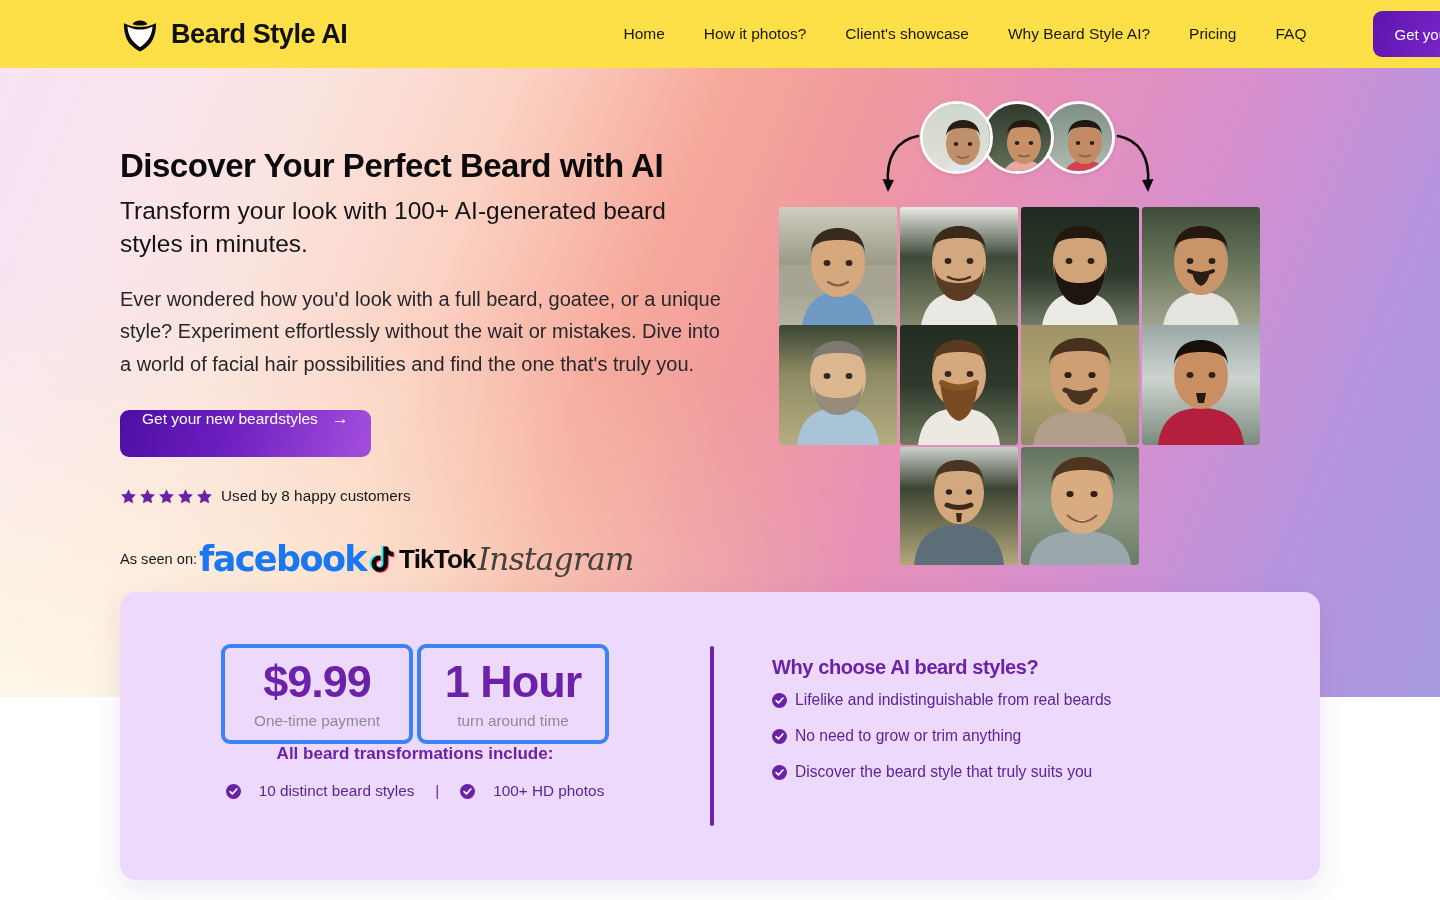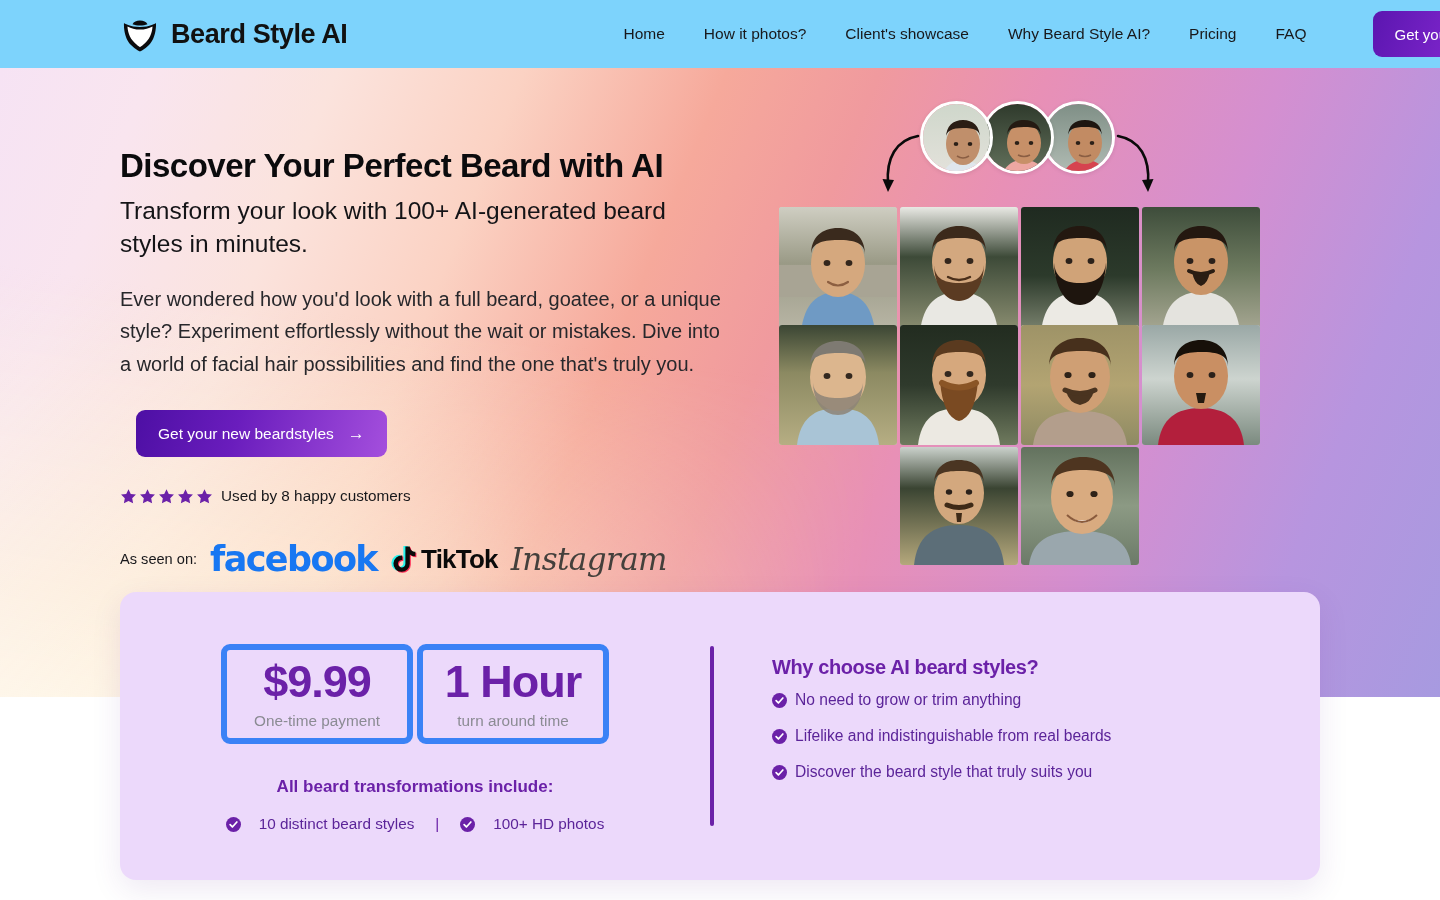--- a/index.html
+++ b/index.html
@@ -8,21 +8,21 @@
     font-family: "Liberation Sans", sans-serif;
     background: #ffffff;
     overflow: hidden;
   }
   .page { position: relative; width: 1440px; height: 900px; background:#fff; }
 
   
   .navbar {
     position: absolute; top: 0; left: 0;
     width: 1440px; height: 68px;
-    background: #7dd3fc;
+    background: #fde047;
     display: flex; align-items: center;
     z-index: 40;
   }
   .brand { display: flex; align-items: center; gap: 11px; margin-left: 120px; }
   .brand-mark { width: 40px; height: 40px; display:block; }
   .brand-name {
     font-size: 27px; font-weight: 700; color: #111111; letter-spacing: -0.4px;
     white-space: nowrap;
   }
   .nav-links {
@@ -80,35 +80,34 @@
   .hero-sub {
     font-size: 24.5px; color: #141417; line-height: 1.32; font-weight: 400;
     max-width: 560px; margin-bottom: 23px;
   }
   .hero-body {
     font-size: 20px; color: #27272b; line-height: 1.62; max-width: 604px;
   }
   .hero-cta {
     margin-top: 30px;
     height: 47px; padding: 0 22px;
-    display: inline-flex; align-items: center; gap: 14px;
+    display: inline-flex; gap: 14px;
     border: none; border-radius: 9px; cursor: pointer;
     background: linear-gradient(105deg, #4d0fa4 0%, #6a1dbd 40%, #a44fdd 100%);
     color: #fff; font-size: 15.5px;
     font-family: "Liberation Sans", sans-serif;
-    margin-left: 16px;
   }
   .arrow-glyph { font-size: 17px; line-height: 1; }
 
   .rating-row { display:flex; align-items:center; gap: 8px; margin-top: 30px; }
   .stars { display: flex; gap: 2px; }
   .star { width: 17px; height: 17px; display: block; }
   .rating-text { font-size: 15.3px; color: #18181b; }
 
-  .seen-row { display: flex; align-items: center; gap: 13px; margin-top: 34px; }
+  .seen-row { display: flex; align-items: center; gap: 2px; margin-top: 34px; }
   .seen-label { font-size: 14.6px; color: #18181b; white-space: nowrap; }
   .logo-fb {
     font-size: 35px; font-weight: 700; color: #1877F2;
     letter-spacing: -1.6px; font-family: "DejaVu Sans", sans-serif;
   }
   .logo-tiktok { display:flex; align-items:flex-end; gap:3px; }
   .tiktok-word {
     font-size: 26px; font-weight: 700; color: #0a0a0a; letter-spacing: -0.8px;
   }
   .logo-ig {
@@ -151,30 +150,29 @@
     z-index: 20;
     display: flex; align-items: stretch;
   }
   .panel-left {
     width: 590px; padding-top: 52px;
     display: flex; flex-direction: column; align-items: center;
   }
   .stat-row { display: flex; gap: 4px; }
   .stat-box {
     width: 192px; height: 100px;
-    border: 6px solid #3b82f6; border-radius: 9px;
+    border: 4px solid #3b82f6; border-radius: 9px;
     display: flex; flex-direction: column; align-items: center; justify-content: center;
   }
   .stat-value {
     font-size: 45px; font-weight: 700; color: #6b21a8; line-height: 1;
     letter-spacing: -1px;
   }
   .stat-label { font-size: 15.3px; color: #8b8b93; margin-top: 8px; }
   .include-title {
-    margin-top: 33px;
     font-size: 17px; font-weight: 700; color: #6b21a8;
   }
   .include-row {
     margin-top: 18px; display: flex; align-items: center; gap: 18px;
     font-size: 15.3px; color: #5b2499;
   }
   .include-sep { color: #6b21a8; margin: 0 3px; }
   .check {
     width: 15px; height: 15px; display: inline-block; flex: none;
   }
@@ -568,32 +566,32 @@
     <div class="panel-divider"></div>
 
     <div class="panel-right">
       <div class="panel-h2">Why choose AI beard styles?</div>
 
       <div class="benefit">
         <svg class="check" viewBox="0 0 20 20">
             <circle cx="10" cy="10" r="10" fill="#6b21a8"></circle>
             <path d="M5.5 10.3l3 3 6-6.6" stroke="#fff" stroke-width="2.3" fill="none" stroke-linecap="round" stroke-linejoin="round"></path>
           </svg>
+        <span>Lifelike and indistinguishable from real beards</span>
+      </div>
+      <div class="benefit">
+        <svg class="check" viewBox="0 0 20 20">
+            <circle cx="10" cy="10" r="10" fill="#6b21a8"></circle>
+            <path d="M5.5 10.3l3 3 6-6.6" stroke="#fff" stroke-width="2.3" fill="none" stroke-linecap="round" stroke-linejoin="round"></path>
+          </svg>
         <span>No need to grow or trim anything</span>
       </div>
       <div class="benefit">
         <svg class="check" viewBox="0 0 20 20">
             <circle cx="10" cy="10" r="10" fill="#6b21a8"></circle>
             <path d="M5.5 10.3l3 3 6-6.6" stroke="#fff" stroke-width="2.3" fill="none" stroke-linecap="round" stroke-linejoin="round"></path>
           </svg>
-        <span>Lifelike and indistinguishable from real beards</span>
-      </div>
-      <div class="benefit">
-        <svg class="check" viewBox="0 0 20 20">
-            <circle cx="10" cy="10" r="10" fill="#6b21a8"></circle>
-            <path d="M5.5 10.3l3 3 6-6.6" stroke="#fff" stroke-width="2.3" fill="none" stroke-linecap="round" stroke-linejoin="round"></path>
-          </svg>
         <span>Discover the beard style that truly suits you</span>
       </div>
     </div>
   </div>
 
 </div>
 
 </body></html>

